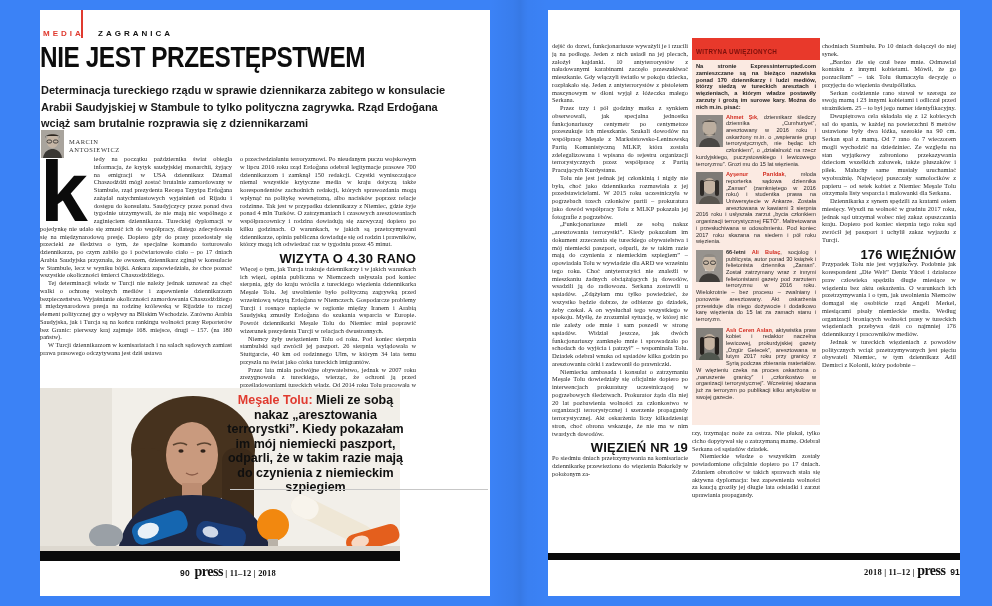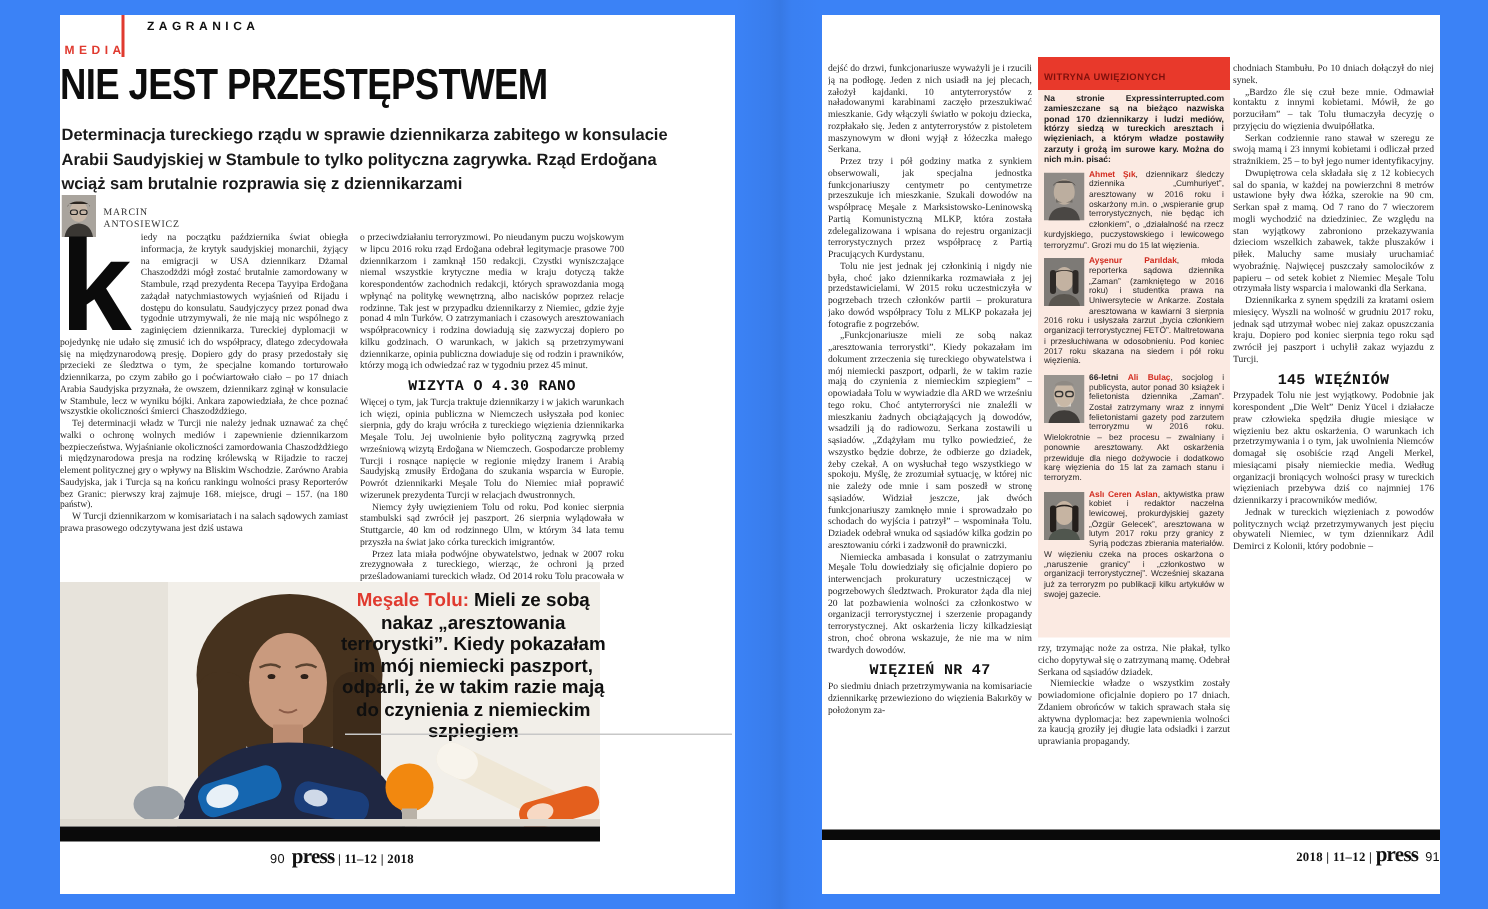--- a/index.html
+++ b/index.html
@@ -9,60 +9,60 @@
   .page-left{left:40px;width:450px;}
   .page-right{left:548px;width:412px;}
   .gutter{position:absolute;left:490px;top:0;width:58px;height:606px;
           background:linear-gradient(90deg,rgba(0,0,0,0) 0%,rgba(0,0,0,.04) 40%,rgba(0,0,0,.07) 52%,rgba(0,0,0,.02) 65%,rgba(0,0,0,0) 100%);}
 
   
   .kicker{position:absolute;left:0;top:0;height:30px;}
   .kicker-section{position:absolute;left:3px;top:19px;font-family:"Liberation Sans",sans-serif;
       font-weight:bold;font-size:8px;letter-spacing:3px;color:#e03a2f;}
   .kicker-rule{position:absolute;left:41px;top:0;width:2px;height:28px;background:#e03a2f;}
-  .kicker-topic{position:absolute;left:58px;top:3px;font-family:"Liberation Sans",sans-serif;
+  .kicker-topic{position:absolute;left:58px;top:19px;font-family:"Liberation Sans",sans-serif;
       font-weight:bold;font-size:8px;letter-spacing:3px;color:#111;}
   .headline{position:absolute;left:0;top:31px;font-family:"Liberation Sans",sans-serif;
       font-weight:900;font-size:29px;color:#0d0d0d;white-space:nowrap;
       transform:scaleX(.84);transform-origin:left top;letter-spacing:-.5px;}
   .deck{position:absolute;left:1px;top:72px;width:428px;font-family:"Liberation Sans",sans-serif;
       font-weight:bold;font-size:11px;line-height:16.5px;color:#1a1a1a;}
   .author{position:absolute;left:1px;top:120px;height:30px;}
   .author-photo{position:absolute;left:0;top:0;width:23px;height:28px;}
   .author-name{position:absolute;left:28px;top:8px;font-size:6.5px;line-height:8px;
       letter-spacing:.6px;color:#333;font-family:"Liberation Serif",serif;}
 
   
   .bodycol{position:absolute;overflow:hidden;font-size:6.4px;line-height:7.75px;
       text-align:justify;color:#262626;}
   .bodycol p{margin:0;text-indent:8px;}
   .bodycol p.pfirst{text-indent:0;}
-  .subhead{display:block;margin:7px 0 2px 0;font-family:Liberation Mono, monospace;
-      font-weight:800;font-size:10px;letter-spacing:.2px;color:#111;text-align:center;}
+  .subhead{display:block;margin:7px 0 2px 0;font-family:Liberation Sans, sans-serif;
+      font-weight:800;font-size:13px;letter-spacing:.2px;color:#111;text-align:right;}
   .l-col1{left:0;top:145px;width:192px;height:233px;}
   .l-col2{left:200px;top:145px;width:176px;height:233px;}
   .dropcap{float:left;font-family:"Liberation Sans",sans-serif;font-weight:900;
       font-size:86px;line-height:66px;color:#0b0b0b;margin:3px 6px 0 0;}
 
   
   .main-photo{position:absolute;left:0;top:378px;width:360px;height:163px;overflow:hidden;}
   .blackbar-left{position:absolute;left:0;top:541px;width:360px;height:10px;background:#0a0a0a;}
   .pullquote{position:absolute;left:185px;top:383px;width:181px;text-align:center;
       font-family:Liberation Sans, sans-serif;font-weight:800;font-size:12.5px;
       line-height:14.5px;color:#0f0f0f;}
   .pullquote .speaker{color:#e03a2f;}
   .quote-rule{position:absolute;left:190px;top:479px;width:258px;height:1px;background:#c7c7c7;}
 
   
   .folio{position:absolute;font-family:"Liberation Serif",serif;font-weight:bold;
       font-size:8.5px;color:#111;letter-spacing:.2px;}
   .folio .brand{font-weight:900;font-size:14px;letter-spacing:-.5px;}
   .folio-left{left:0;top:554px;width:376px;text-align:center;}
   .folio-right{left:0;top:553px;width:412px;text-align:right;}
-  .folio .pnum{font-family:"Liberation Sans",sans-serif;font-weight:normal;font-size:8.5px;}
+  .folio .pnum{font-family:"Liberation Sans",sans-serif;font-weight:bold;font-size:8.5px;}
 
   
   .r-col1{left:4px;top:32px;width:136px;height:508px;}
   .r-col2b{left:144px;top:419px;width:128px;height:121px;}
   .r-col3{left:274px;top:32px;width:134px;height:508px;}
   .blackbar-right{position:absolute;left:0;top:543px;width:412px;height:7px;background:#0a0a0a;}
 
   
   .sidebar{position:absolute;left:144px;top:28px;width:128px;height:387px;
       background:#fbeae2;overflow:hidden;font-family:"Liberation Sans",sans-serif;}
@@ -180,21 +180,21 @@
   </div>
 
   <div class="page page-right">
 
     <div class="bodycol r-col1">
       <p class="pfirst">dejść do drzwi, funkcjonariusze wyważyli je i rzucili ją na podłogę. Jeden z nich usiadł na jej plecach, założył kajdanki. 10 antyterrorystów z naładowanymi karabinami zaczęło przeszukiwać mieszkanie. Gdy włączyli światło w pokoju dziecka, rozpłakało się. Jeden z antyterrorystów z pistoletem maszynowym w dłoni wyjął z łóżeczka małego Serkana.</p>
       <p>Przez trzy i pół godziny matka z synkiem obserwowali, jak specjalna jednostka funkcjonariuszy centymetr po centymetrze przeszukuje ich mieszkanie. Szukali dowodów na współpracę Meşale z Marksistowsko-Leninowską Partią Komunistyczną MLKP, która została zdelegalizowana i wpisana do rejestru organizacji terrorystycznych przez współpracę z Partią Pracujących Kurdystanu.</p>
       <p>Tolu nie jest jednak jej członkinią i nigdy nie była, choć jako dziennikarka rozmawiała z jej przedstawicielami. W 2015 roku uczestniczyła w pogrzebach trzech członków partii – prokuratura jako dowód współpracy Tolu z MLKP pokazała jej fotografie z pogrzebów.</p>
       <p>„Funkcjonariusze mieli ze sobą nakaz „aresztowania terrorystki”. Kiedy pokazałam im dokument zrzeczenia się tureckiego obywatelstwa i mój niemiecki paszport, odparli, że w takim razie mają do czynienia z niemieckim szpiegiem” – opowiadała Tolu w wywiadzie dla ARD we wrześniu tego roku. Choć antyterroryści nie znaleźli w mieszkaniu żadnych obciążających ją dowodów, wsadzili ją do radiowozu. Serkana zostawili u sąsiadów. „Zdążyłam mu tylko powiedzieć, że wszystko będzie dobrze, że odbierze go dziadek, żeby czekał. A on wysłuchał tego wszystkiego w spokoju. Myślę, że zrozumiał sytuację, w której nic nie zależy ode mnie i sam poszedł w stronę sąsiadów. Widział jeszcze, jak dwóch funkcjonariuszy zamknęło mnie i sprowadzało po schodach do wyjścia i patrzył” – wspominała Tolu. Dziadek odebrał wnuka od sąsiadów kilka godzin po aresztowaniu córki i zadzwonił do prawniczki.</p>
       <p>Niemiecka ambasada i konsulat o zatrzymaniu Meşale Tolu dowiedziały się oficjalnie dopiero po interwencjach prokuratury uczestniczącej w pogrzebowych śledztwach. Prokurator żąda dla niej 20 lat pozbawienia wolności za członkostwo w organizacji terrorystycznej i szerzenie propagandy terrorystycznej. Akt oskarżenia liczy kilkadziesiąt stron, choć obrona wskazuje, że nie ma w nim twardych dowodów.</p>
-      <span class="subhead">WIĘZIEŃ NR 47</span>
+      <span class="subhead">WIĘZIEŃ NR 19</span>
       <p class="pfirst">Po siedmiu dniach przetrzymywania na komisariacie dziennikarkę przewieziono do więzienia Bakırköy w położonym za-</p>
     </div>
 
     <div class="sidebar">
       <div class="sidebar-header">
         <span class="sidebar-title">WITRYNA UWIĘZIONYCH</span>
       </div>
       <div class="sidebar-body">
         <p class="sidebar-intro">Na stronie Expressinterrupted.com zamieszczane są na bieżąco nazwiska ponad 170 dziennikarzy i ludzi mediów, którzy siedzą w tureckich aresztach i więzieniach, a którym władze postawiły zarzuty i grożą im surowe kary. Można do nich m.in. pisać:</p>
 
@@ -260,21 +260,21 @@
       <p class="pfirst">rzy, trzymając noże za ostrza. Nie płakał, tylko cicho dopytywał się o zatrzymaną mamę. Odebrał Serkana od sąsiadów dziadek.</p>
       <p>Niemieckie władze o wszystkim zostały powiadomione oficjalnie dopiero po 17 dniach. Zdaniem obrońców w takich sprawach stała się aktywna dyplomacja: bez zapewnienia wolności za kaucją groziły jej długie lata odsiadki i zarzut uprawiania propagandy.</p>
     </div>
 
     <div class="bodycol r-col3">
       <p class="pfirst">chodniach Stambułu. Po 10 dniach dołączył do niej synek.</p>
       <p>„Bardzo źle się czuł beze mnie. Odmawiał kontaktu z innymi kobietami. Mówił, że go porzuciłam” – tak Tolu tłumaczyła decyzję o przyjęciu do więzienia dwuipółlatka.</p>
       <p>Serkan codziennie rano stawał w szeregu ze swoją mamą i 23 innymi kobietami i odliczał przed strażnikiem. 25 – to był jego numer identyfikacyjny.</p>
       <p>Dwupiętrowa cela składała się z 12 kobiecych sal do spania, w każdej na powierzchni 8 metrów ustawione były dwa łóżka, szerokie na 90 cm. Serkan spał z mamą. Od 7 rano do 7 wieczorem mogli wychodzić na dziedziniec. Ze względu na stan wyjątkowy zabroniono przekazywania dzieciom wszelkich zabawek, także pluszaków i piłek. Maluchy same musiały uruchamiać wyobraźnię. Najwięcej puszczały samolocików z papieru – od setek kobiet z Niemiec Meşale Tolu otrzymała listy wsparcia i malowanki dla Serkana.</p>
       <p>Dziennikarka z synem spędzili za kratami osiem miesięcy. Wyszli na wolność w grudniu 2017 roku, jednak sąd utrzymał wobec niej zakaz opuszczania kraju. Dopiero pod koniec sierpnia tego roku sąd zwrócił jej paszport i uchylił zakaz wyjazdu z Turcji.</p>
-      <span class="subhead">145 WIĘŹNIÓW</span>
+      <span class="subhead">176 WIĘŹNIÓW</span>
       <p class="pfirst">Przypadek Tolu nie jest wyjątkowy. Podobnie jak korespondent „Die Welt” Deniz Yücel i działacze praw człowieka spędziła długie miesiące w więzieniu bez aktu oskarżenia. O warunkach ich przetrzymywania i o tym, jak uwolnienia Niemców domagał się osobiście rząd Angeli Merkel, miesiącami pisały niemieckie media. Według organizacji broniących wolności prasy w tureckich więzieniach przebywa dziś co najmniej 176 dziennikarzy i pracowników mediów.</p>
       <p>Jednak w tureckich więzieniach z powodów politycznych wciąż przetrzymywanych jest pięciu obywateli Niemiec, w tym dziennikarz Adil Demirci z Kolonii, który podobnie –</p>
     </div>
 
     <div class="blackbar-right"></div>
 
     <div class="folio folio-right">
       <span>2018 | 11–12 |</span>&nbsp;<span class="brand">press</span>&nbsp;&nbsp;<span class="pnum">91</span>
     </div>
   </div>

